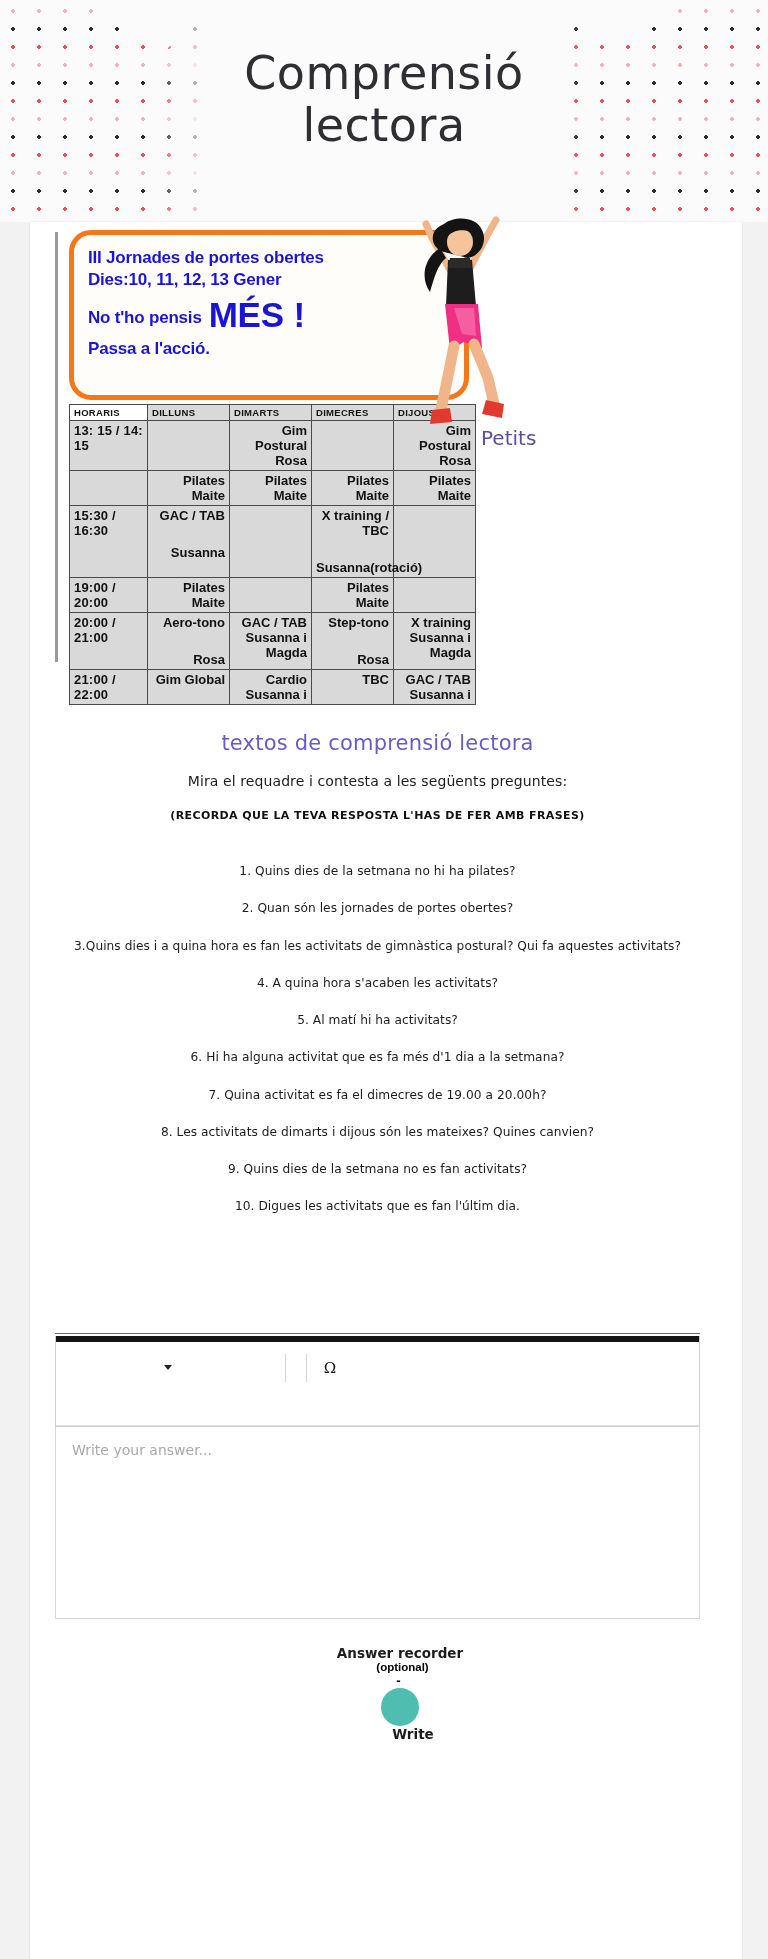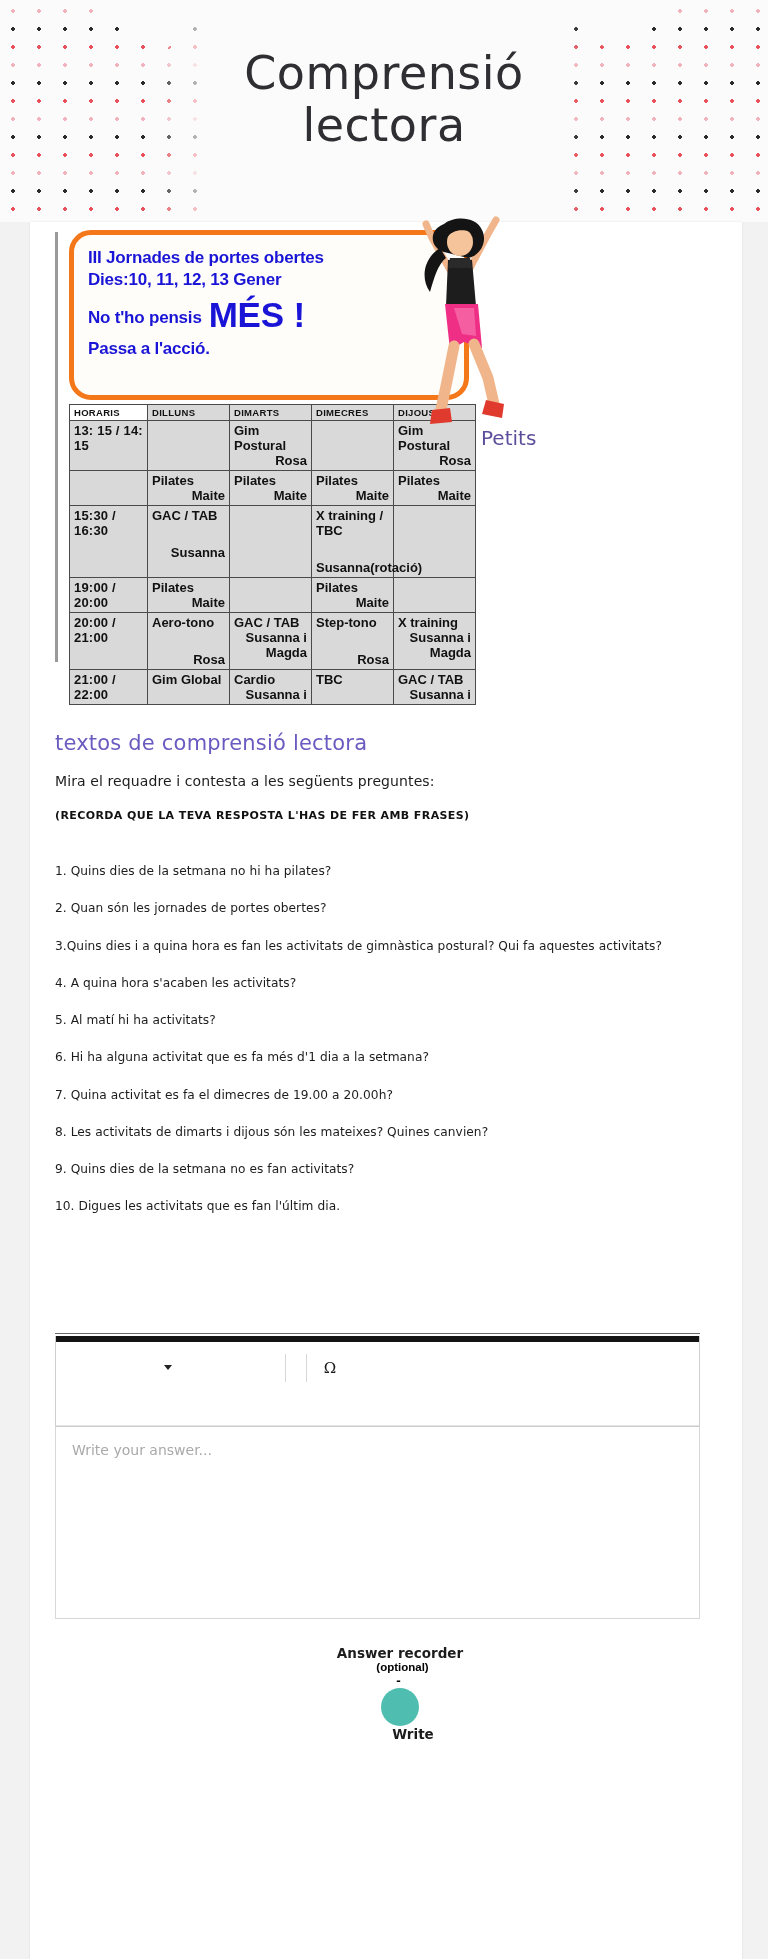--- a/index.html
+++ b/index.html
@@ -153,36 +153,36 @@
     border: 2px solid #1a1a1a;
     text-align: center;
   }
   td.time-cell {
     text-align: left;
     vertical-align: middle;
     font-size: 8px;
     letter-spacing: .2px;
   }
   td.act-cell { text-align: center; }
-  .act-name { display:block; text-align:left; }
+  .act-name { display:block; text-align:right; }
   .act-who  { display:block; text-align:right; font-weight: bold; }
   .tall { height: 50px; }
   .mid  { height: 28px; }
   .petits {
     position: absolute;
     left: 412px;
     top: 22px;
     font-family: "DejaVu Sans", sans-serif;
     font-size: 20px;
     color: #5d4e9c;
     white-space: nowrap;
   }
 
   
-  .body-sec { padding: 16px 42px 0 25px; }
+  .body-sec { padding: 16px 42px 0 25px; text-align: center; }
   .sec-heading {
     font-family: "DejaVu Sans", sans-serif;
     font-size: 21px;
     color: #6a5bc0;
     margin: 10px 0 18px 0;
     letter-spacing: .2px;
   }
   .intro {
     font-family: "DejaVu Sans", sans-serif;
     font-size: 14px;

